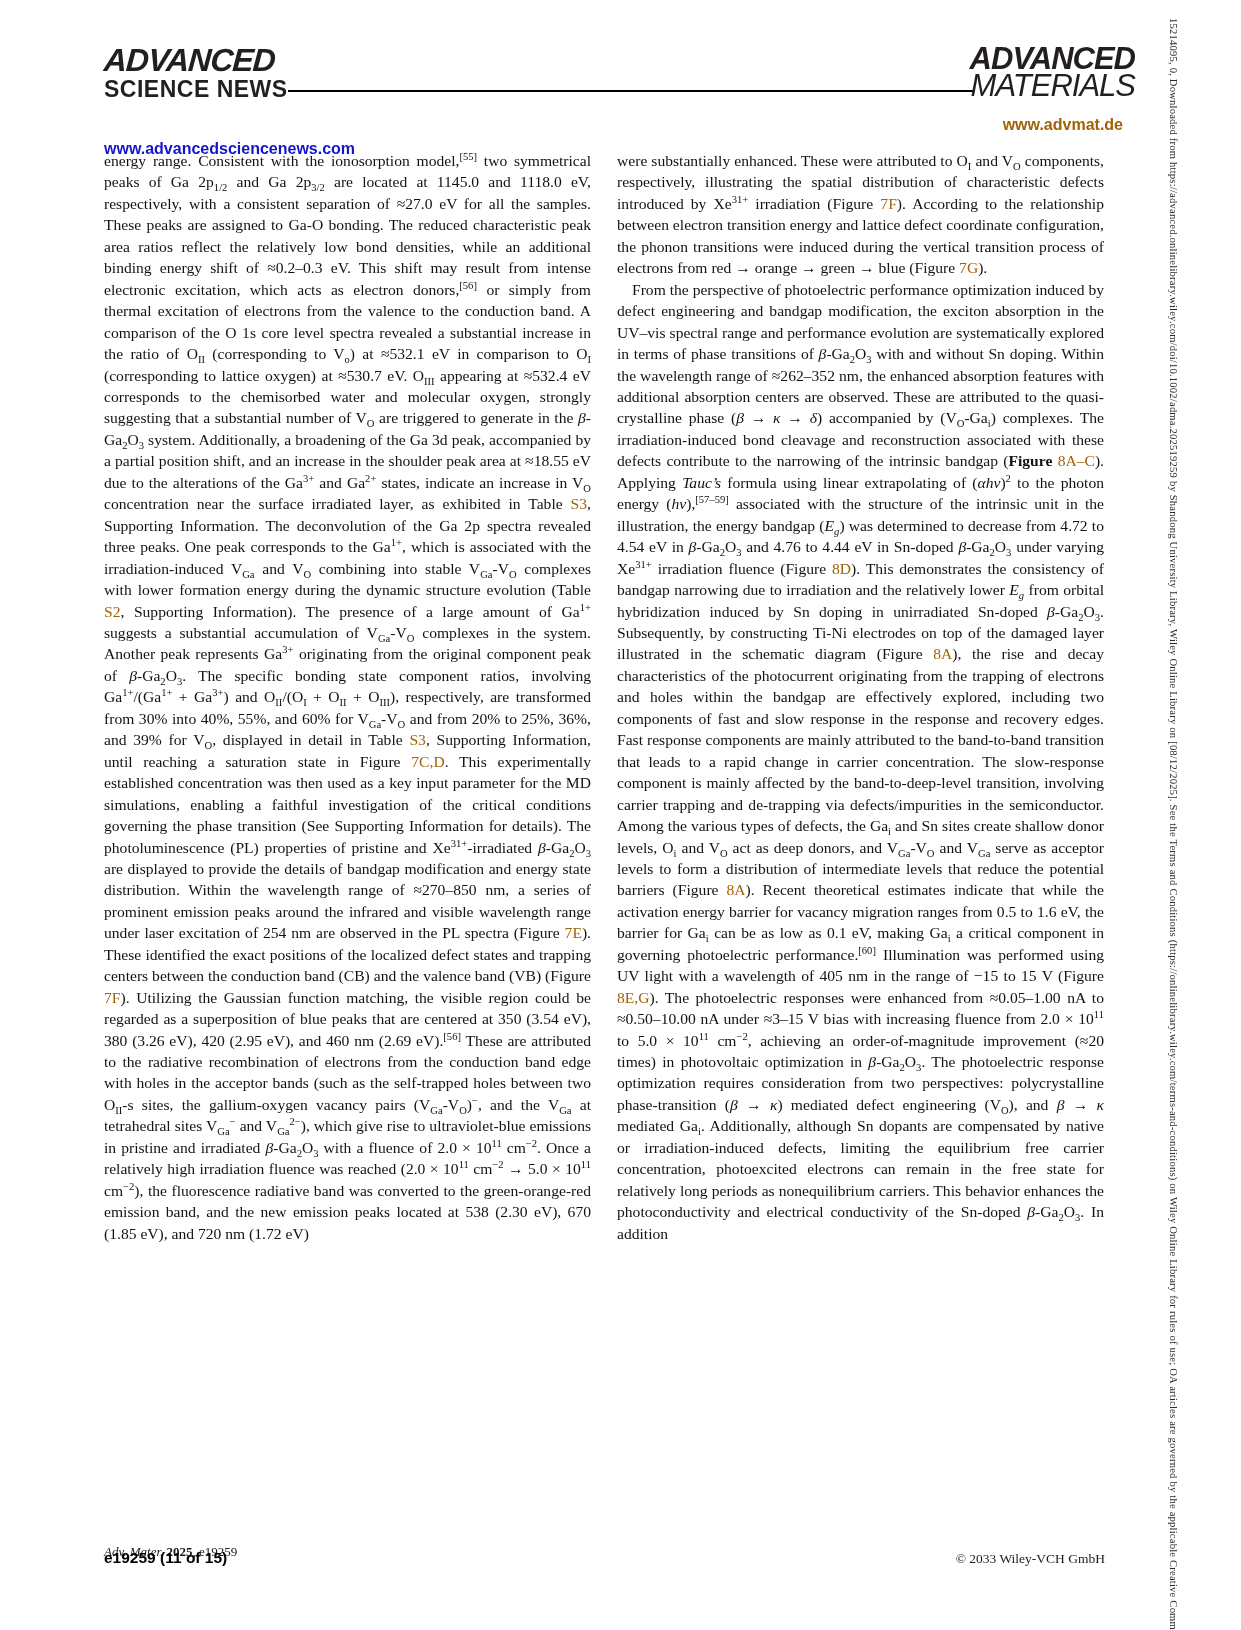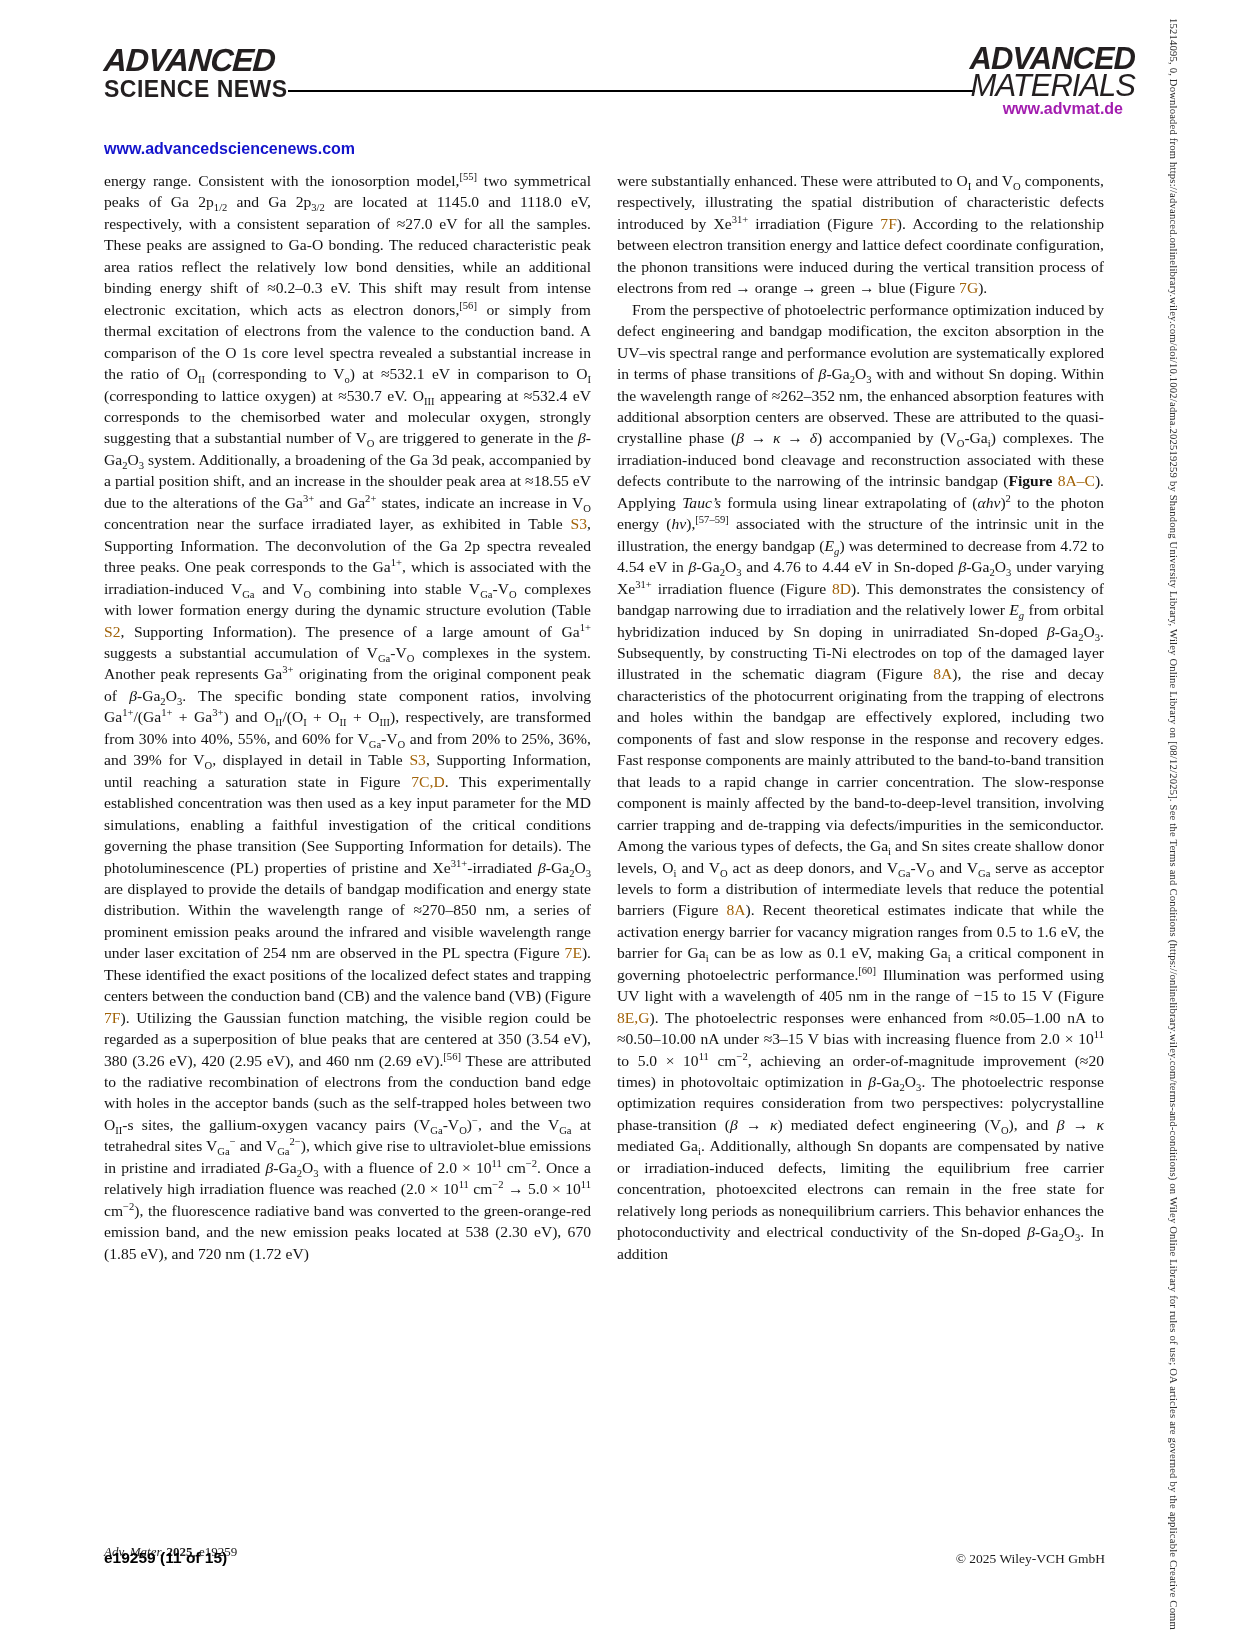--- a/index.html
+++ b/index.html
@@ -13,26 +13,26 @@
   .logo-left .l2{font-family:"Liberation Sans",sans-serif;font-weight:bold;
                  font-size:23px;letter-spacing:0.5px;color:#231f20;margin-top:2px;}
   .url-left{position:absolute;left:104px;top:100px;font-family:"Liberation Sans",sans-serif;
             font-weight:bold;font-size:16px;color:#1414cc;text-decoration:none;cursor:pointer;margin-top:40px;}
   .header-rule{position:absolute;left:288px;top:90px;width:687px;border-top:2.5px solid #000;}
   .logo-right{position:absolute;right:106px;top:46px;text-align:right;line-height:0.86;}
   .logo-right .r1{font-family:"Liberation Sans",sans-serif;font-weight:bold;font-style:italic;
                   font-size:31px;letter-spacing:-1px;color:#231f20;}
   .logo-right .r2{font-family:"Liberation Sans",sans-serif;font-weight:normal;font-style:italic;
                   font-size:31px;letter-spacing:-1px;color:#231f20;}
-  .url-right{position:absolute;right:118px;top:100px;font-family:"Liberation Sans",sans-serif;
-             font-weight:bold;font-size:16px;color:#a21caf;text-decoration:none;cursor:pointer;}
+  .url-right{position:absolute;right:118px;top:116px;font-family:"Liberation Sans",sans-serif;
+             font-weight:bold;font-size:16px;color:#a16207;text-decoration:none;cursor:pointer;}
 
   
   .columns{position:absolute;left:104px;top:150px;width:1001px;display:flex;gap:26px;}
-  .col{width:487px;margin-top:20px;}
+  .col{width:487px;}
   .para{margin:0;font-size:15.6px;line-height:21.45px;text-align:justify;}
   .para.indent{text-indent:15px;}
   .para sub,.para sup{font-size:68%;line-height:0;}
   .para a{color:#a16207;text-decoration:none;cursor:pointer;}
   .para b{font-weight:bold;}
 
   
   .foot-left{position:absolute;left:104px;top:1544px;font-size:13px;color:#1a1a1a;}
   .foot-center{position:absolute;left:104px;top:1549px;width:1001px;text-align:left;
                font-family:"Liberation Sans",sans-serif;font-weight:bold;font-size:15.5px;color:#000;}
@@ -69,15 +69,15 @@
       <p class="para">energy range. Consistent with the ionosorption model,<sup>[55]</sup> two symmetrical peaks of Ga 2p<sub>1/2</sub> and Ga 2p<sub>3/2</sub> are located at 1145.0 and 1118.0 eV, respectively, with a consistent separation of ≈27.0 eV for all the samples. These peaks are assigned to Ga-O bonding. The reduced characteristic peak area ratios reflect the relatively low bond densities, while an additional binding energy shift of ≈0.2–0.3 eV. This shift may result from intense electronic excitation, which acts as electron donors,<sup>[56]</sup> or simply from thermal excitation of electrons from the valence to the conduction band. A comparison of the O 1s core level spectra revealed a substantial increase in the ratio of O<sub>II</sub> (corresponding to V<sub>o</sub>) at ≈532.1 eV in comparison to O<sub>I</sub> (corresponding to lattice oxygen) at ≈530.7 eV. O<sub>III</sub> appearing at ≈532.4 eV corresponds to the chemisorbed water and molecular oxygen, strongly suggesting that a substantial number of V<sub>O</sub> are triggered to generate in the <i>β</i>-Ga<sub>2</sub>O<sub>3</sub> system. Additionally, a broadening of the Ga 3d peak, accompanied by a partial position shift, and an increase in the shoulder peak area at ≈18.55 eV due to the alterations of the Ga<sup>3+</sup> and Ga<sup>2+</sup> states, indicate an increase in V<sub>O</sub> concentration near the surface irradiated layer, as exhibited in Table <a>S3</a>, Supporting Information. The deconvolution of the Ga 2p spectra revealed three peaks. One peak corresponds to the Ga<sup>1+</sup>, which is associated with the irradiation-induced V<sub>Ga</sub> and V<sub>O</sub> combining into stable V<sub>Ga</sub>-V<sub>O</sub> complexes with lower formation energy during the dynamic structure evolution (Table <a>S2</a>, Supporting Information). The presence of a large amount of Ga<sup>1+</sup> suggests a substantial accumulation of V<sub>Ga</sub>-V<sub>O</sub> complexes in the system. Another peak represents Ga<sup>3+</sup> originating from the original component peak of <i>β</i>-Ga<sub>2</sub>O<sub>3</sub>. The specific bonding state component ratios, involving Ga<sup>1+</sup>/(Ga<sup>1+</sup> + Ga<sup>3+</sup>) and O<sub>II</sub>/(O<sub>I</sub> + O<sub>II</sub> + O<sub>III</sub>), respectively, are transformed from 30% into 40%, 55%, and 60% for V<sub>Ga</sub>-V<sub>O</sub> and from 20% to 25%, 36%, and 39% for V<sub>O</sub>, displayed in detail in Table <a>S3</a>, Supporting Information, until reaching a saturation state in Figure <a>7C,D</a>. This experimentally established concentration was then used as a key input parameter for the MD simulations, enabling a faithful investigation of the critical conditions governing the phase transition (See Supporting Information for details). The photoluminescence (PL) properties of pristine and Xe<sup>31+</sup>-irradiated <i>β</i>-Ga<sub>2</sub>O<sub>3</sub> are displayed to provide the details of bandgap modification and energy state distribution. Within the wavelength range of ≈270–850 nm, a series of prominent emission peaks around the infrared and visible wavelength range under laser excitation of 254 nm are observed in the PL spectra (Figure <a>7E</a>). These identified the exact positions of the localized defect states and trapping centers between the conduction band (CB) and the valence band (VB) (Figure <a>7F</a>). Utilizing the Gaussian function matching, the visible region could be regarded as a superposition of blue peaks that are centered at 350 (3.54 eV), 380 (3.26 eV), 420 (2.95 eV), and 460 nm (2.69 eV).<sup>[56]</sup> These are attributed to the radiative recombination of electrons from the conduction band edge with holes in the acceptor bands (such as the self-trapped holes between two O<sub>II</sub>-s sites, the gallium-oxygen vacancy pairs (V<sub>Ga</sub>-V<sub>O</sub>)<sup>−</sup>, and the V<sub>Ga</sub> at tetrahedral sites V<sub>Ga</sub><sup>−</sup> and V<sub>Ga</sub><sup>2−</sup>), which give rise to ultraviolet-blue emissions in pristine and irradiated <i>β</i>-Ga<sub>2</sub>O<sub>3</sub> with a fluence of 2.0 × 10<sup>11</sup> cm<sup>−2</sup>. Once a relatively high irradiation fluence was reached (2.0 × 10<sup>11</sup> cm<sup>−2</sup> → 5.0 × 10<sup>11</sup> cm<sup>−2</sup>), the fluorescence radiative band was converted to the green-orange-red emission band, and the new emission peaks located at 538 (2.30 eV), 670 (1.85 eV), and 720 nm (1.72 eV)</p>
     </div>
     <div class="col">
       <p class="para">were substantially enhanced. These were attributed to O<sub>I</sub> and V<sub>O</sub> components, respectively, illustrating the spatial distribution of characteristic defects introduced by Xe<sup>31+</sup> irradiation (Figure <a>7F</a>). According to the relationship between electron transition energy and lattice defect coordinate configuration, the phonon transitions were induced during the vertical transition process of electrons from red → orange → green → blue (Figure <a>7G</a>).</p>
       <p class="para indent">From the perspective of photoelectric performance optimization induced by defect engineering and bandgap modification, the exciton absorption in the UV–vis spectral range and performance evolution are systematically explored in terms of phase transitions of <i>β</i>-Ga<sub>2</sub>O<sub>3</sub> with and without Sn doping. Within the wavelength range of ≈262–352 nm, the enhanced absorption features with additional absorption centers are observed. These are attributed to the quasi-crystalline phase (<i>β</i> → <i>κ</i> → <i>δ</i>) accompanied by (V<sub>O</sub>-Ga<sub>i</sub>) complexes. The irradiation-induced bond cleavage and reconstruction associated with these defects contribute to the narrowing of the intrinsic bandgap (<b>Figure</b> <a>8A–C</a>). Applying <i>Tauc’s</i> formula using linear extrapolating of (<i>αhν</i>)<sup>2</sup> to the photon energy (<i>hν</i>),<sup>[57–59]</sup> associated with the structure of the intrinsic unit in the illustration, the energy bandgap (<i>E<sub>g</sub></i>) was determined to decrease from 4.72 to 4.54 eV in <i>β</i>-Ga<sub>2</sub>O<sub>3</sub> and 4.76 to 4.44 eV in Sn-doped <i>β</i>-Ga<sub>2</sub>O<sub>3</sub> under varying Xe<sup>31+</sup> irradiation fluence (Figure <a>8D</a>). This demonstrates the consistency of bandgap narrowing due to irradiation and the relatively lower <i>E<sub>g</sub></i> from orbital hybridization induced by Sn doping in unirradiated Sn-doped <i>β</i>-Ga<sub>2</sub>O<sub>3</sub>. Subsequently, by constructing Ti-Ni electrodes on top of the damaged layer illustrated in the schematic diagram (Figure <a>8A</a>), the rise and decay characteristics of the photocurrent originating from the trapping of electrons and holes within the bandgap are effectively explored, including two components of fast and slow response in the response and recovery edges. Fast response components are mainly attributed to the band-to-band transition that leads to a rapid change in carrier concentration. The slow-response component is mainly affected by the band-to-deep-level transition, involving carrier trapping and de-trapping via defects/impurities in the semiconductor. Among the various types of defects, the Ga<sub>i</sub> and Sn sites create shallow donor levels, O<sub>i</sub> and V<sub>O</sub> act as deep donors, and V<sub>Ga</sub>-V<sub>O</sub> and V<sub>Ga</sub> serve as acceptor levels to form a distribution of intermediate levels that reduce the potential barriers (Figure <a>8A</a>). Recent theoretical estimates indicate that while the activation energy barrier for vacancy migration ranges from 0.5 to 1.6 eV, the barrier for Ga<sub>i</sub> can be as low as 0.1 eV, making Ga<sub>i</sub> a critical component in governing photoelectric performance.<sup>[60]</sup> Illumination was performed using UV light with a wavelength of 405 nm in the range of −15 to 15 V (Figure <a>8E,G</a>). The photoelectric responses were enhanced from ≈0.05–1.00 nA to ≈0.50–10.00 nA under ≈3–15 V bias with increasing fluence from 2.0 × 10<sup>11</sup> to 5.0 × 10<sup>11</sup> cm<sup>−2</sup>, achieving an order-of-magnitude improvement (≈20 times) in photovoltaic optimization in <i>β</i>-Ga<sub>2</sub>O<sub>3</sub>. The photoelectric response optimization requires consideration from two perspectives: polycrystalline phase-transition (<i>β</i> → <i>κ</i>) mediated defect engineering (V<sub>O</sub>), and <i>β</i> → <i>κ</i> mediated Ga<sub>i</sub>. Additionally, although Sn dopants are compensated by native or irradiation-induced defects, limiting the equilibrium free carrier concentration, photoexcited electrons can remain in the free state for relatively long periods as nonequilibrium carriers. This behavior enhances the photoconductivity and electrical conductivity of the Sn-doped <i>β</i>-Ga<sub>2</sub>O<sub>3</sub>. In addition</p>
     </div>
   </div>
 
   <div class="foot-left"><i>Adv. Mater.</i> <b>2025</b>, e19259</div>
   <div class="foot-center">e19259 (11 of 15)</div>
-  <div class="foot-right">© 2025 Wiley-VCH GmbH</div>
+  <div class="foot-right">© 2033 Wiley-VCH GmbH</div>
 
 </div>
 
 </body></html>

